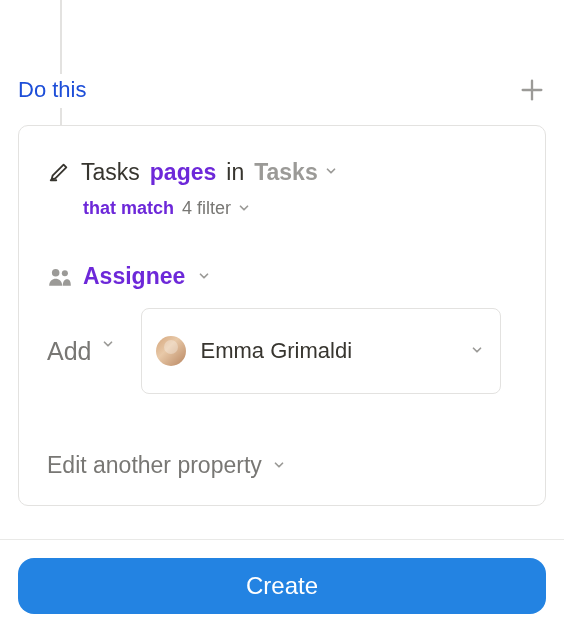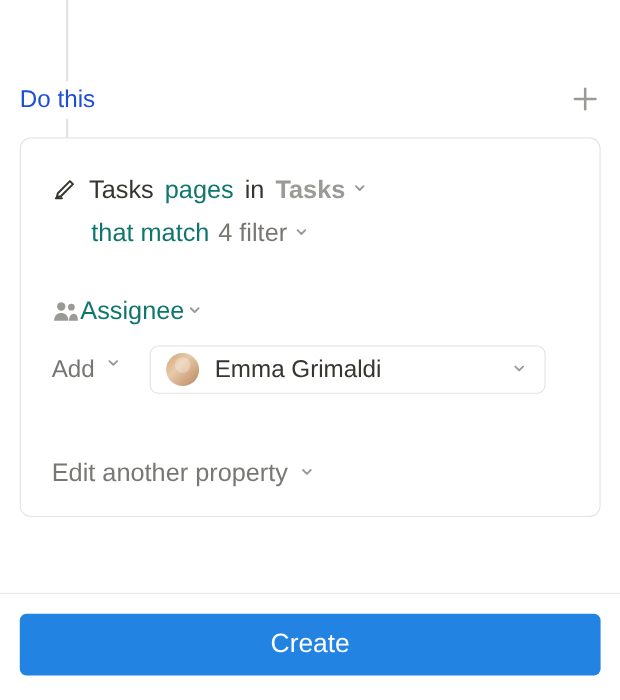--- a/index.html
+++ b/index.html
@@ -87,22 +87,22 @@
     }
     .edit-icon svg {
       width: 22px;
       height: 22px;
     }
     .text-normal {
       color: #37352f;
       font-weight: 400;
     }
     .text-bold {
-      color: #0f766e;
-      font-weight: 400;
+      color: #6d28d9;
+      font-weight: 700;
     }
     .text-gray {
       color: #9b9a97;
       font-weight: 700;
     }
     .text-gray-med {
       color: #787774;
       font-weight: 400;
     }
     .chevron {
@@ -115,29 +115,29 @@
     .chevron svg {
       width: 14px;
       height: 14px;
     }
     .match-line {
       margin-left: 36px;
       margin-top: 10px;
       display: flex;
       align-items: center;
       gap: 8px;
-      font-size: 23px;
+      font-size: 18px;
     }
     .property-section {
       margin-top: 44px;
     }
     .property-header {
       display: flex;
       align-items: center;
-      gap: 0;
+      gap: 10px;
       font-size: 23px;
     }
     .people-icon {
       width: 26px;
       height: 26px;
       display: inline-flex;
       color: #9b9a97;
     }
     .people-icon svg {
       width: 26px;
@@ -145,31 +145,31 @@
     }
     .add-row {
       margin-top: 18px;
       display: flex;
       align-items: center;
       gap: 24px;
     }
     .add-label-group {
       display: flex;
       gap: 8px;
-      font-size: 22px;
+      font-size: 25px;
       color: #787774;
       cursor: pointer;
     }
     .person-chip {
       display: flex;
       align-items: center;
       gap: 14px;
       border: 1px solid #e3e2e0;
       border-radius: 8px;
-      padding: 6px 14px;
+      padding: 27px 14px;
       flex: 1;
       cursor: pointer;
       max-width: 360px;
     }
     .avatar {
       width: 30px;
       height: 30px;
       border-radius: 50%;
       background: linear-gradient(135deg, #d4a57b 0%, #e8c9a8 40%, #b88560 100%);
       flex-shrink: 0;
@@ -207,21 +207,21 @@
       right: 0;
       border-top: 1px solid #e9e9e7;
       padding: 18px 18px 22px 18px;
       background: #fff;
     }
     .create-btn {
       width: 100%;
       background: #2383e2;
       color: #fff;
       border: none;
-      border-radius: 6px;
+      border-radius: 16px;
       padding: 14px 16px;
       font-size: 24px;
       font-weight: 500;
       cursor: pointer;
     }
     .inline-dropdown {
       display: inline-flex;
       align-items: center;
       gap: 4px;
       cursor: pointer;

